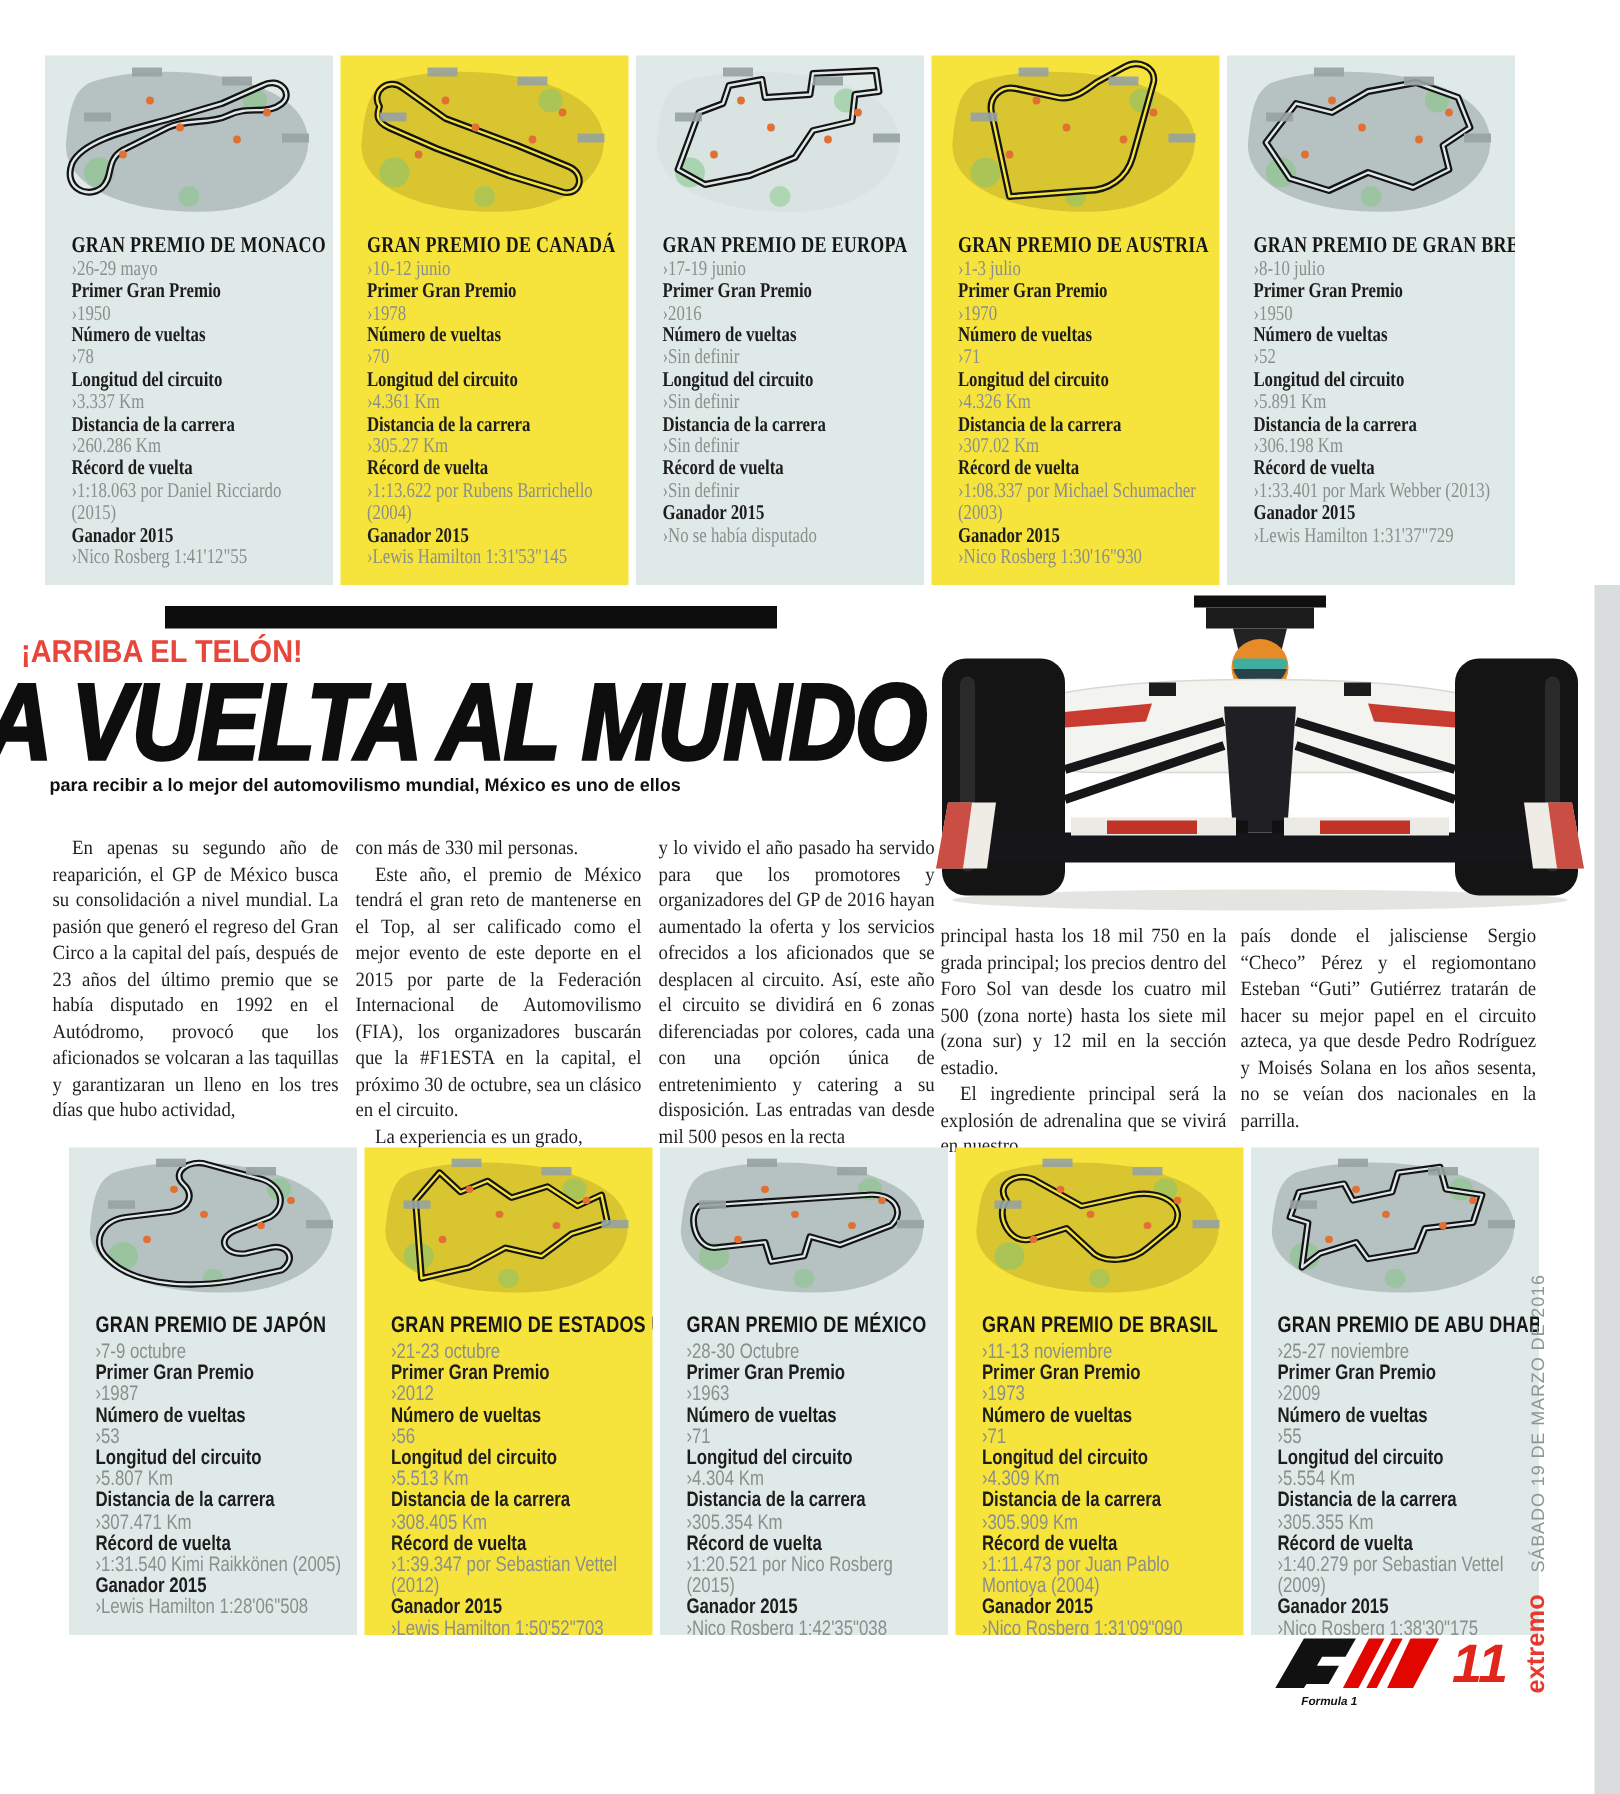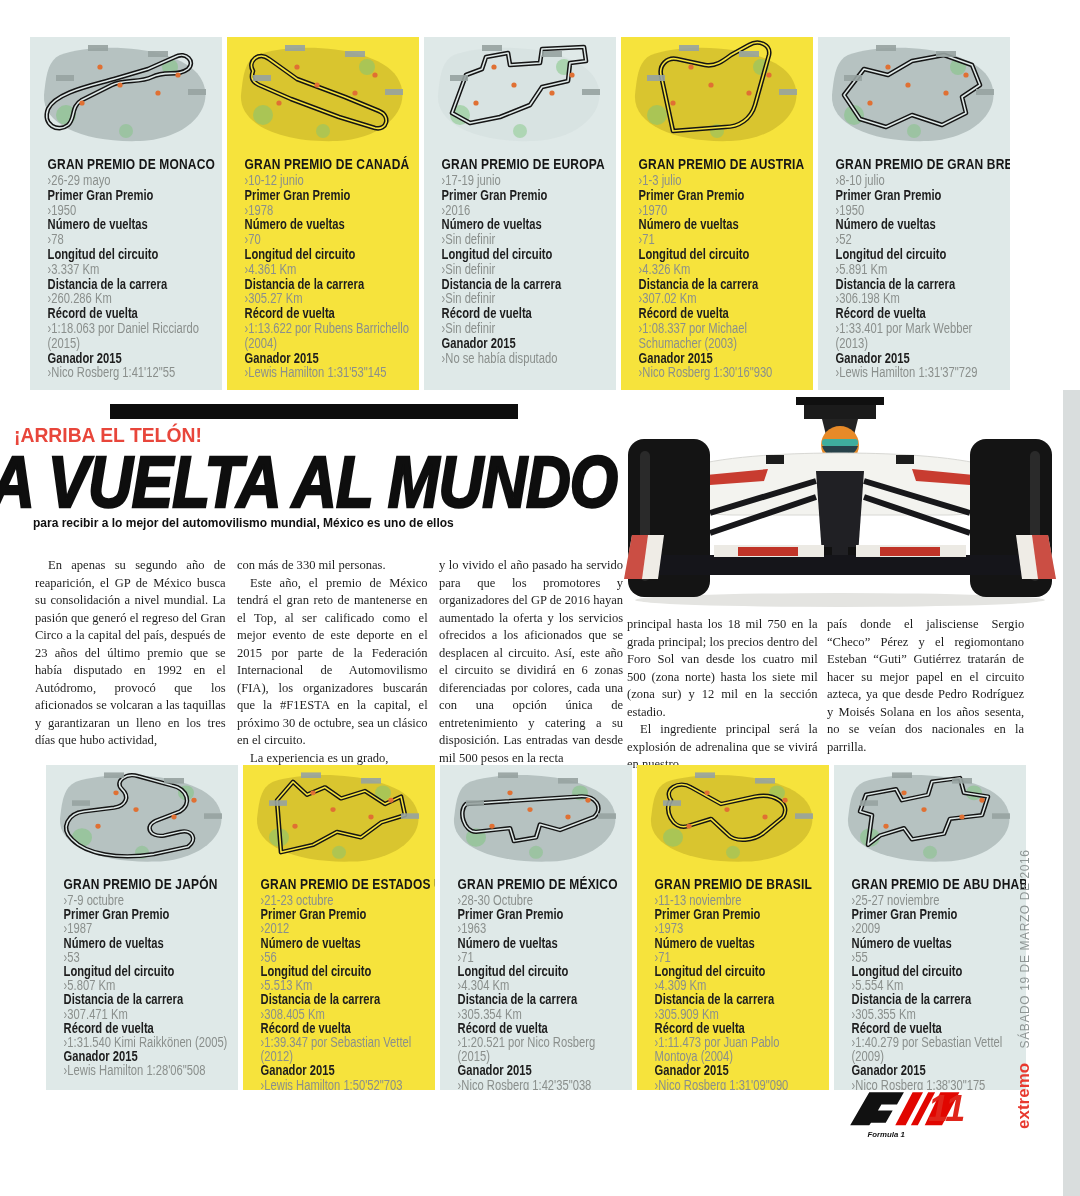--- a/index.html
+++ b/index.html
@@ -1,20 +1,20 @@
 <!DOCTYPE html>
 <html><head>
 <meta charset="utf-8">
 <style>
   html,body{margin:0;padding:0;background:#fff;}
   .page{position:relative;width:1080px;height:1196px;background:#fff;overflow:hidden;
         font-family:"Liberation Sans",sans-serif;}
   
   .row{position:absolute;left:30px;display:flex;gap:5px;}
-  .row.top{top:37px;}
+  .row.top{top:37px;font-family:Liberation Serif, serif;}
   .row.bottom{top:765px;padding-left:16px;}
   .card{position:relative;width:192px;overflow:hidden;}
   .top .card{height:353px;}
   .bottom .card{height:325px;}
   .card.blue{background:#dfe9e8;}
   .card.yellow{background:#f6e33c;}
   .map{display:block;width:192px;height:112px;}
   .bottom .map{height:104px;}
   .trk{fill:none;stroke:#141414;stroke-width:4.6;stroke-linejoin:round;}
   .trk-in{fill:none;stroke-width:1.6;stroke-linejoin:round;}
@@ -50,21 +50,21 @@
   .c4{left:627px;top:615px;}
   .c5{left:827px;top:615px;width:212px;}
   
   .car{position:absolute;left:618px;top:396px;width:444px;height:216px;}
   .edge{position:absolute;left:1063px;top:390px;width:17px;height:806px;background:#d9dddd;}
   .vertical{position:absolute;left:905px;top:998px;width:240px;height:22px;
             transform:rotate(-90deg);white-space:nowrap;}
   .vertical .sec{font-weight:bold;font-size:17px;color:#e8392f;margin-right:10px;}
   .vertical .date{font-size:12px;color:#8f9695;letter-spacing:.6px;}
   .f1logo{position:absolute;left:845px;top:1085px;width:130px;height:58px;}
-  .pagenum{position:absolute;left:928px;top:1088px;font-weight:bold;font-size:36px;
+  .pagenum{position:absolute;left:968px;top:1088px;font-weight:bold;font-size:36px;
            color:#e0251b;font-style:italic;}
 </style>
 </head>
 <body>
 
 <div class="page">
 
   <div class="row top">
       <div class="card blue">
     <svg class="map" viewBox="0 0 192 112" preserveAspectRatio="none">

